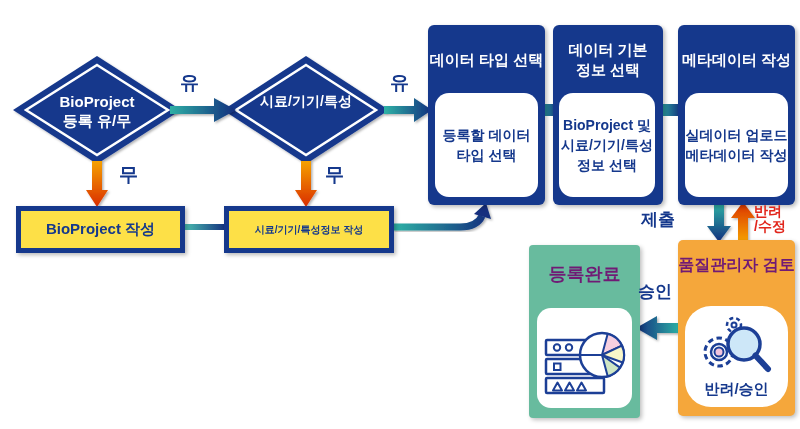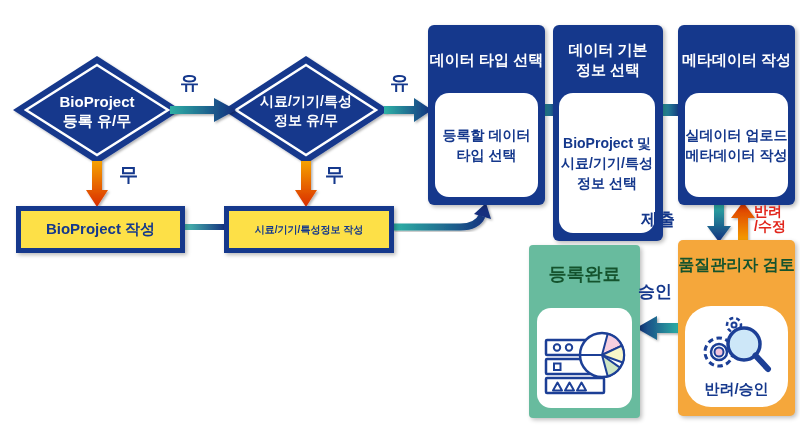--- a/index.html
+++ b/index.html
@@ -29,21 +29,21 @@
   .step-header{margin-top:10px;height:50px;display:flex;flex-direction:column;
                align-items:center;justify-content:center;color:#ffffff;font-weight:bold;
                font-size:15px;line-height:20px;text-align:center;}
   .step-panel{position:absolute;left:7px;right:7px;top:68px;bottom:8px;background:#ffffff;
               border-radius:14px;display:flex;flex-direction:column;align-items:center;
               justify-content:center;color:#15388c;font-weight:bold;font-size:14px;
               line-height:20px;text-align:center;}
 
   
   .bigbox{position:absolute;z-index:2;border-radius:5px;box-shadow:2px 2px 4px rgba(0,0,0,.25);}
-  .bigbox-header{display:flex;align-items:center;justify-content:center;color:#14532d;
+  .bigbox-header{display:flex;align-items:center;justify-content:center;color:#701a75;
                  font-weight:bold;text-align:center;}
   .bigbox-panel{position:absolute;background:#ffffff;border-radius:26px;display:flex;
                 flex-direction:column;align-items:center;justify-content:center;}
   .panel-label{font-weight:bold;color:#15388c;font-size:15px;margin-top:2px;}
 </style>
 </head>
 <body>
 
 <div class="canvas">
 
@@ -128,21 +128,20 @@
 
     <polygon filter="url(#ds)" points="680,323 657,323 657,316 636,328 657,340 657,333 680,333" fill="url(#g9)"></polygon>
   </svg>
 
   <div class="txt dia-text" style="left:22px;top:92px;">
     <div>BioProject</div>
     <div class="l2">등록 유/무</div>
   </div>
   <div class="txt dia-text small" style="left:231px;top:92px;">
     <div>시료/기기/특성</div>
-    <div>정보 유/무</div>
   </div>
 
   <div class="txt edge-label" style="left:180px;top:70px;">유</div>
   <div class="txt edge-label" style="left:390px;top:70px;">유</div>
   <div class="txt edge-label" style="left:119px;top:162px;">무</div>
   <div class="txt edge-label" style="left:325px;top:162px;">무</div>
   <div class="txt edge-label-sm" style="left:641px;top:208px;">제출</div>
   <div class="txt reject-label" style="left:754px;top:204px;">
     <div>반려</div>
     <div>/수정</div>
@@ -159,21 +158,21 @@
   <div class="step" style="left:428px;top:25px;width:117px;height:180px;">
     <div class="step-header">
       <div>데이터 타입 선택</div>
     </div>
     <div class="step-panel">
       <div>등록할 데이터</div>
       <div>타입 선택</div>
     </div>
   </div>
 
-  <div class="step" style="left:553px;top:25px;width:110px;height:216px;">
+  <div class="step" style="left:553px;top:25px;width:110px;height:180px;">
     <div class="step-header">
       <div>데이터 기본</div>
       <div>정보 선택</div>
     </div>
     <div class="step-panel" style="left:6px;right:8px;">
       <div>BioProject 및</div>
       <div>시료/기기/특성</div>
       <div>정보 선택</div>
     </div>
   </div>

